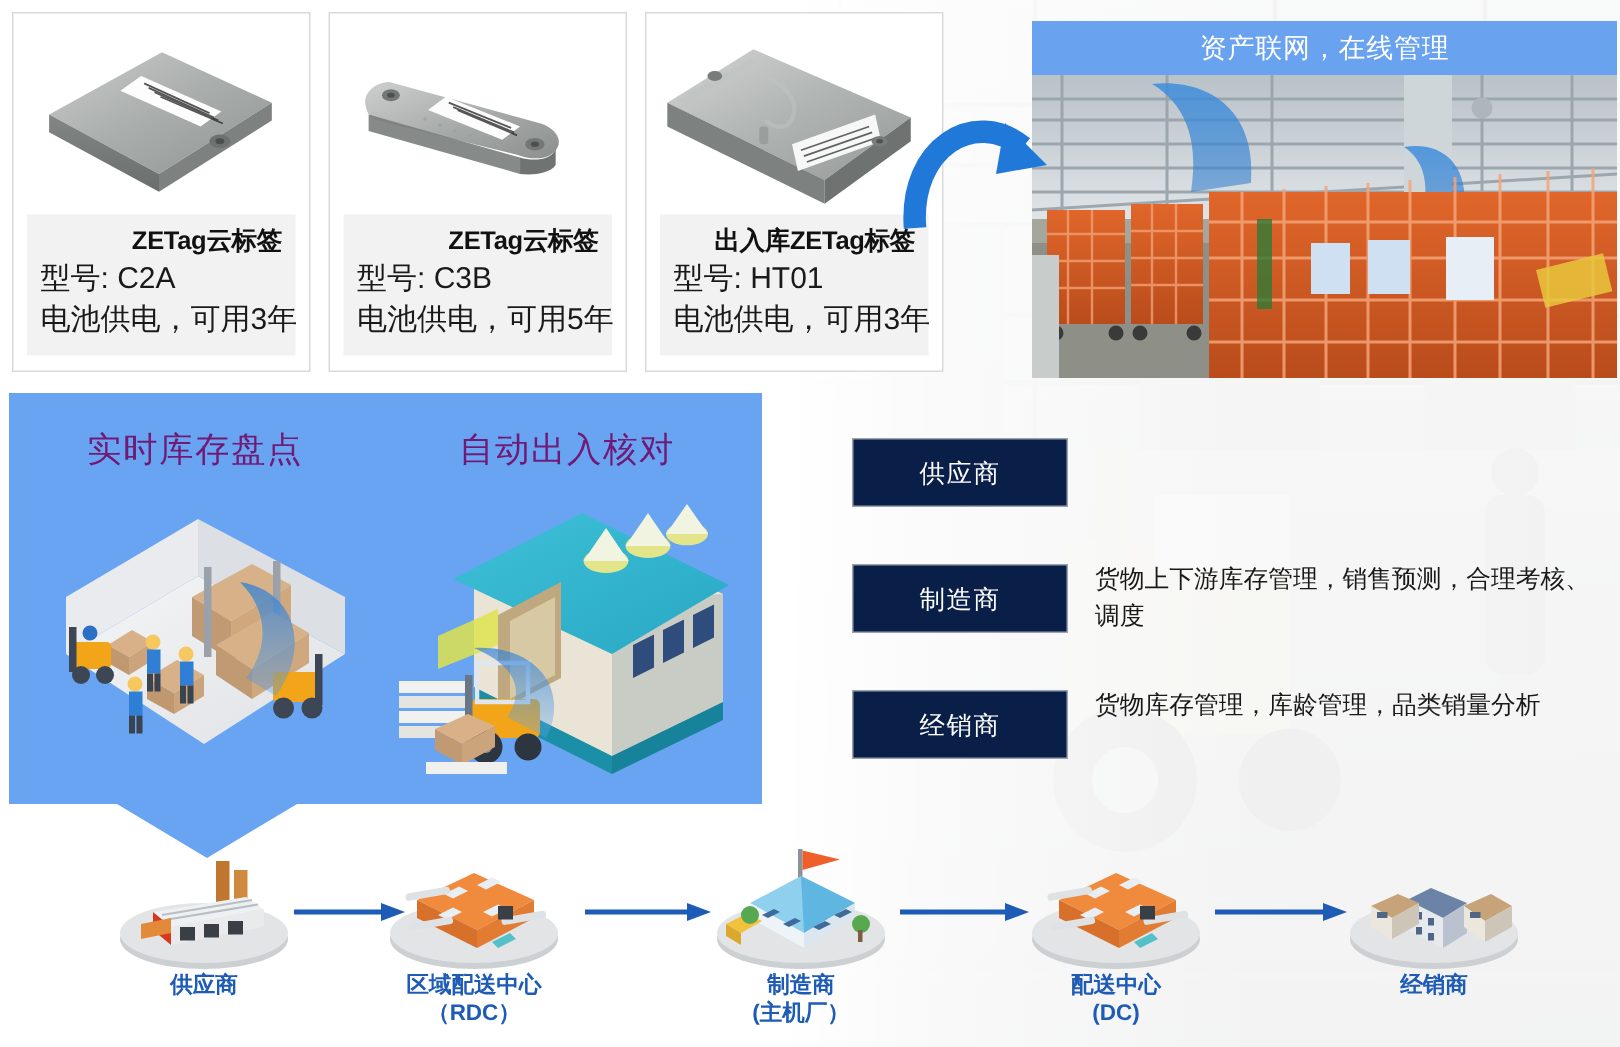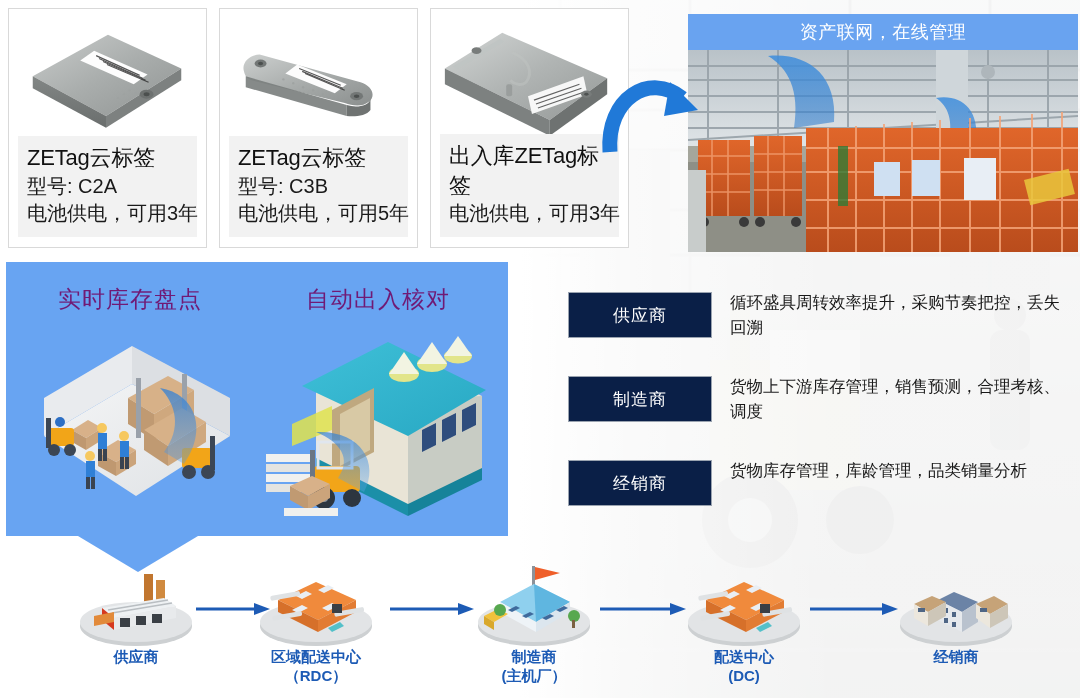--- a/index.html
+++ b/index.html
@@ -31,21 +31,21 @@
     background:#ffffff;border:1px solid #d9d9d9;box-sizing:border-box;
   }
   #card-1{left:8px;}
   #card-2{left:219px;}
   #card-3{left:430px;padding-left:16px;}
   .card .shot{position:absolute;left:0;top:6px;width:100%;height:140px;}
   .card .caption{
     position:absolute;left:9px;right:9px;bottom:10px;
     background:#f2f2f2;padding:7px 9px 9px 9px;box-sizing:border-box;
   }
-  .cap-title{font-size:22px;font-weight:normal;color:#111;line-height:1.35;letter-spacing:-.2px;}
+  .cap-title{font-size:17px;font-weight:bold;color:#111;line-height:1.35;letter-spacing:-.2px;text-align:right;}
   .cap-line{font-size:20px;color:#1a1a1a;line-height:1.38;white-space:nowrap;}
 
   
   #photo-panel{position:absolute;left:688px;top:14px;width:390px;height:238px;}
   #photo-banner{
     position:absolute;left:0;top:0;width:100%;height:36px;
     background:#69a3f0;color:#fff;font-size:18px;
     display:flex;align-items:center;justify-content:center;z-index:3;letter-spacing:.5px;
   }
   #photo-img{position:absolute;left:0;top:36px;width:100%;height:202px;overflow:hidden;}
@@ -266,20 +266,21 @@
           <ellipse cx="38" cy="26" rx="5" ry="3.4" fill="#787c7b"></ellipse>
           <ellipse cx="149" cy="70" rx="5.4" ry="3.6" fill="#787c7b"></ellipse>
           <ellipse cx="149" cy="70" rx="2.2" ry="1.5" fill="#4e5251"></ellipse>
           <rect x="68" y="60" width="6" height="12" rx="2" fill="#9a9e9d"></rect>
           <path d="M74 28 C90 34 96 48 88 58 C84 62 76 60 72 56" fill="none" stroke="#bfc3c2" stroke-width="3" opacity=".5"></path>
         </g>
       </svg>
     </div>
     <div class="caption">
       <div class="cap-title">出入库ZETag标签</div>
+      <div class="cap-line">型号: HT01</div>
       <div class="cap-line">电池供电，可用3年</div>
     </div>
   </div>
 
   <div id="curved-arrow">
     <svg viewBox="0 0 118 90" aria-hidden="true">
       <path d="M12 88 C8 34 52 8 84 34" fill="none" stroke="#2079d8" stroke-width="15" stroke-linecap="butt"></path>
       <path d="M72 18 L100 46 L66 52 Z" fill="#2079d8"></path>
     </svg>
   </div>
@@ -522,21 +523,20 @@
     </div>
   </div>
   <div id="blue-notch">
     <svg viewBox="0 0 120 36" aria-hidden="true">
       <path d="M0 0 L120 0 L60 36 Z" fill="#68a4f2"></path>
     </svg>
   </div>
 
   <div class="role-row" id="role-row-0">
     <div class="role-chip">供应商</div>
-    <div class="role-desc">循环盛具周转效率提升，采购节奏把控，丢失回溯</div>
   </div>
   <div class="role-row" id="role-row-1">
     <div class="role-chip">制造商</div>
     <div class="role-desc">货物上下游库存管理，销售预测，合理考核、调度</div>
   </div>
   <div class="role-row" id="role-row-2">
     <div class="role-chip">经销商</div>
     <div class="role-desc">货物库存管理，库龄管理，品类销量分析</div>
   </div>
 

